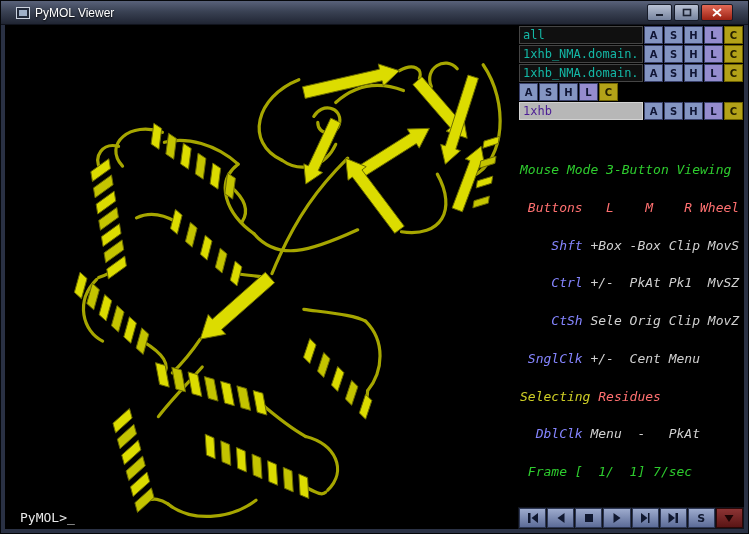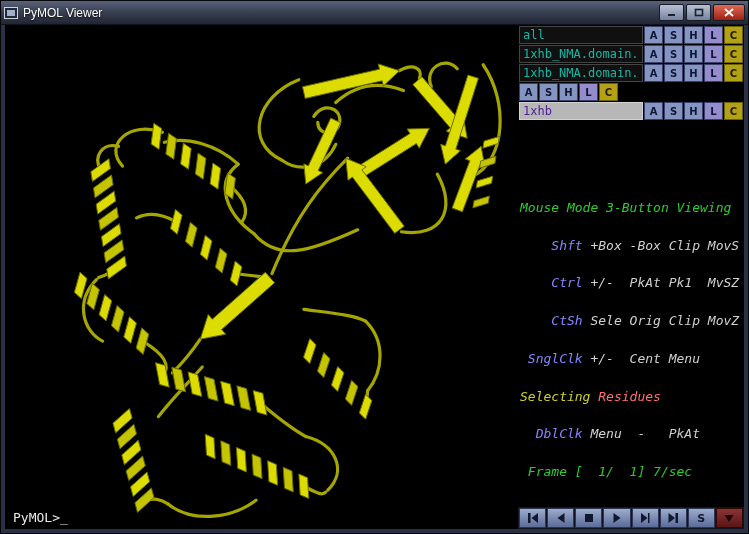--- a/index.html
+++ b/index.html
@@ -1,33 +1,33 @@
 <!DOCTYPE html>
 <html><head>
 <meta charset="utf-8">
 <style>
   html,body{margin:0;padding:0;background:#000;}
   .window{position:relative;width:749px;height:534px;box-sizing:border-box;
     background:#2a3144;border:1px solid #05070a;font-family:"Liberation Sans",sans-serif;
     overflow:hidden;}
   
-  .titlebar{height:23px;display:flex;align-items:center;gap:5px;padding:0 3px;
+  .titlebar{height:23px;display:flex;align-items:center;gap:5px;padding:0 15px;
     background:linear-gradient(#59627a 0%,#3a4254 45%,#202533 100%);
     border-bottom:1px solid #10131c;}
   .title{color:#fff;font-size:12px;text-shadow:0 1px 2px #000;}
   .winbtns{margin-left:auto;display:flex;gap:2px;}
   .winbtn{width:23px;height:15px;border-radius:2px;border:1px solid #161b28;
     display:flex;align-items:center;justify-content:center;
     background:linear-gradient(#b9c2d4,#76839e);cursor:default;}
   .winbtn.close{width:30px;background:linear-gradient(#e26a56,#9c2113);}
   
   .client{position:absolute;top:24px;left:4px;right:4px;bottom:4px;background:#000;display:flex;}
   .viewport{position:relative;flex:1;background:#000;overflow:hidden;}
   .viewport svg.protein{position:absolute;inset:0;}
-  .prompt{position:absolute;left:8px;bottom:4px;color:#e8e8e8;
+  .prompt{position:absolute;left:15px;bottom:4px;color:#e8e8e8;
     font:13px "DejaVu Sans Mono",monospace;white-space:pre;}
   
   .sidebar{width:226px;background:#000;display:flex;flex-direction:column;padding-top:1px;}
   .objrow{display:flex;height:18px;margin:0 1px 1px 1px;gap:1px;}
   .objname{flex:1;background:#101010;border:1px solid #454545;color:#14b8a6;
     font:12px "DejaVu Sans Mono",monospace;padding:0 3px;display:flex;align-items:center;
     white-space:nowrap;overflow:hidden;}
   .objrow.selected .objname{background:#b7b7b7;color:#4c1d95;border-color:#d2d2d2;}
   .pbtn{width:17px;display:flex;align-items:center;justify-content:center;
     font:bold 10px "DejaVu Sans",sans-serif;color:#111635;border:1px solid #39406a;cursor:default;}
@@ -221,20 +221,21 @@
         <span class="pbtn s">S</span>
         <span class="pbtn h">H</span>
         <span class="pbtn l">L</span>
         <span class="pbtn c">C</span>
       </div>
 
       <div class="spacer"></div>
 
       <div class="mousepanel">
         <div class="mline"><span class="seg green">Mouse Mode 3-Button Viewing</span></div>
+        <div class="mline"><span class="seg red"> Buttons   L    M    R Wheel</span></div>
         <div class="mline"><span class="seg blue">    Shft</span><span class="seg grey"> +Box -Box Clip MovS</span></div>
         <div class="mline"><span class="seg blue">    Ctrl</span><span class="seg grey"> +/-  PkAt Pk1  MvSZ</span></div>
         <div class="mline"><span class="seg blue">    CtSh</span><span class="seg grey"> Sele Orig Clip MovZ</span></div>
         <div class="mline"><span class="seg blue"> SnglClk</span><span class="seg grey"> +/-  Cent Menu</span></div>
         <div class="mline"><span class="seg yellow">Selecting</span><span class="seg red"> Residues</span></div>
         <div class="mline"><span class="seg blue">  DblClk</span><span class="seg grey"> Menu  -   PkAt</span></div>
         <div class="mline"><span class="seg green"> Frame [  1/  1] 7/sec</span></div>
       </div>
 
       <div class="vcr">

